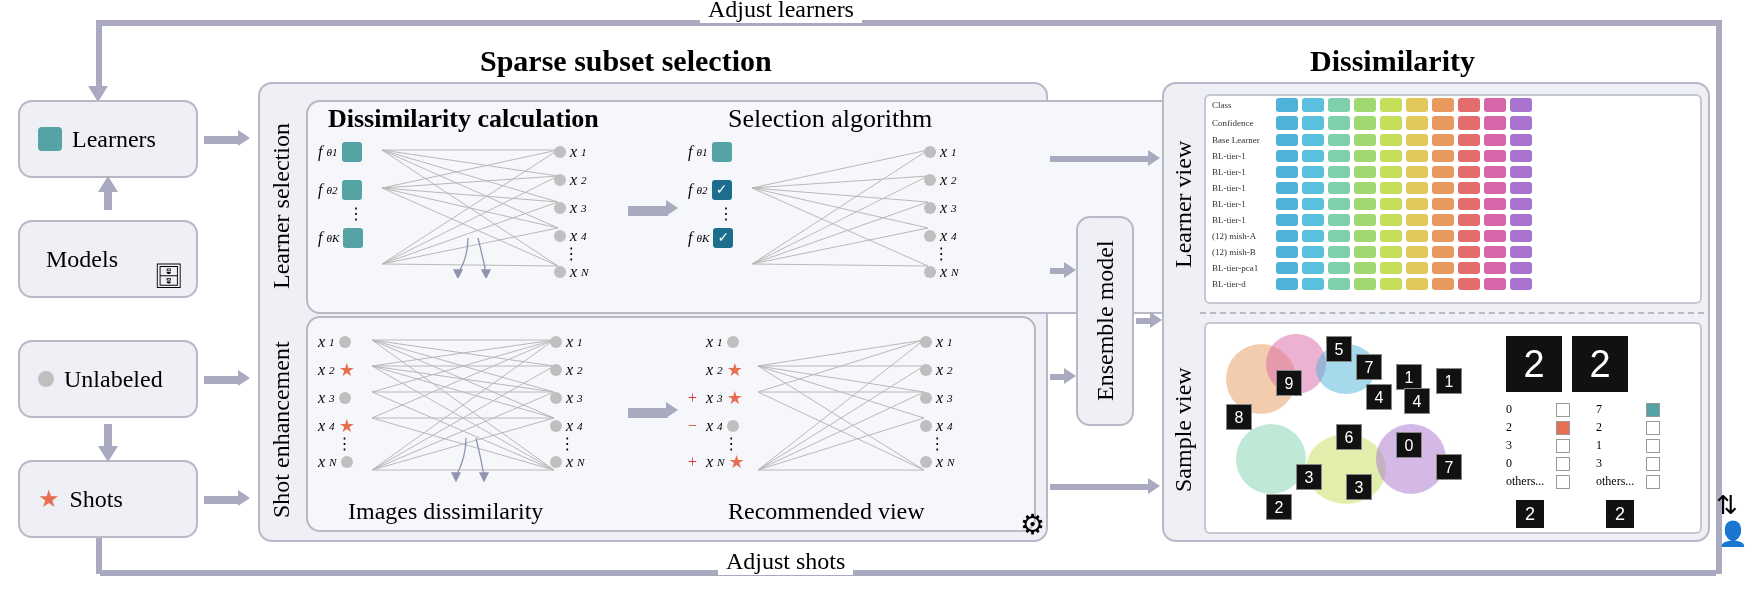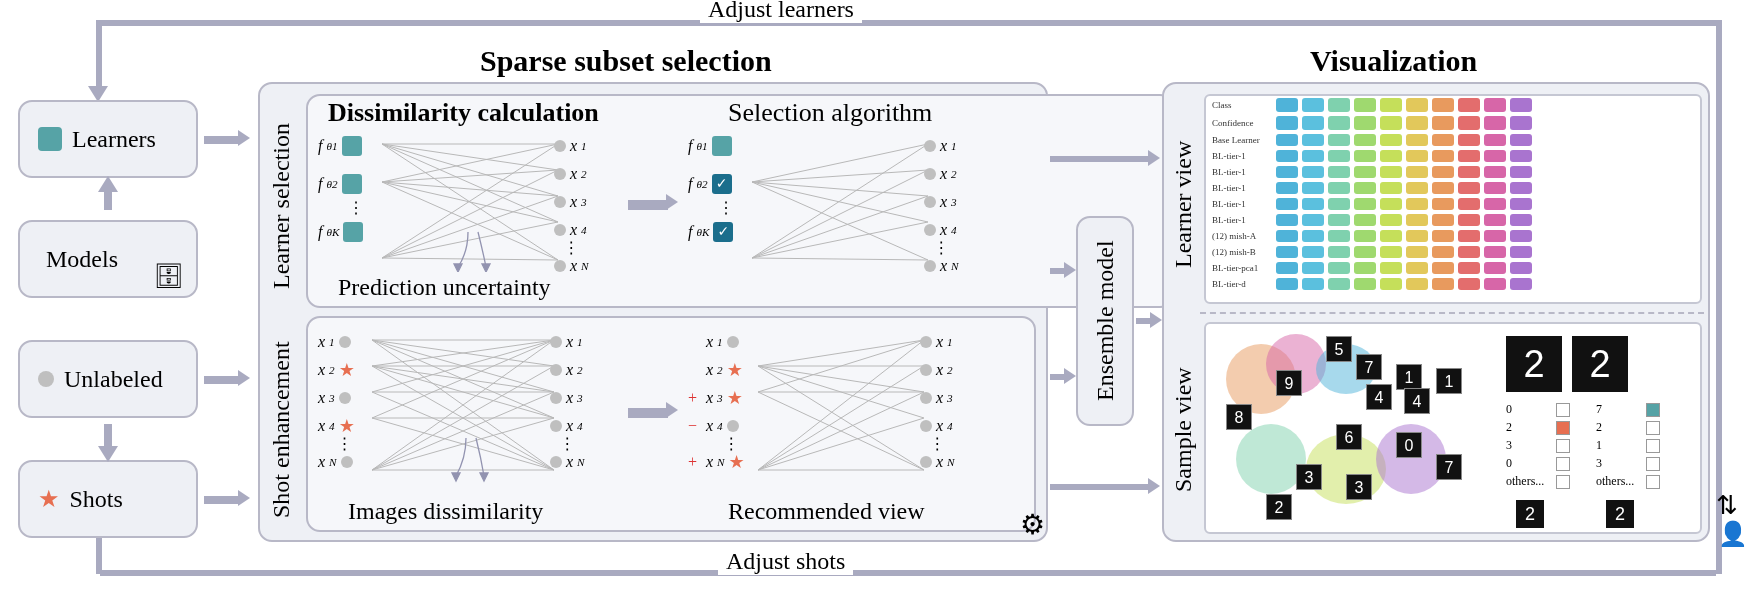--- a/index.html
+++ b/index.html
@@ -95,21 +95,21 @@
 
 <div class="thin-arrow" style="left:204px; top:136px; width:36px; height:8px;"></div>
 <div class="thin-arrow" style="left:204px; top:376px; width:36px; height:8px;"></div>
 <div class="thin-arrow" style="left:204px; top:496px; width:36px; height:8px;"></div>
 
 <div class="title" style="position:absolute; left:480px; top:44px;">Sparse subset selection</div>
 <div class="box" style="left:258px; top:82px; width:790px; height:460px;">
   <div class="vlabel" style="position:absolute; left:8px; top:22px; height:200px;">Learner selection</div>
   <div class="vlabel" style="position:absolute; left:8px; top:246px; height:200px;">Shot enhancement</div>
 
-  <div class="box" style="left:46px; top:10px; width:868px; height:214px; background:#f6f7fa;">
+  <div class="box" style="left:46px; top:16px; width:868px; height:214px; background:#f6f7fa;">
     <div class="label-lg" style="position:absolute; left:20px; top:2px; font-weight:bold;">Dissimilarity calculation</div>
     <div class="label-lg" style="position:absolute; left:420px; top:2px; font-weight:normal;">Selection algorithm</div>
 
     <div class="bip" style="left:10px; top:36px; width:300px; height:140px;">
       <svg width="300" height="140">
           <g stroke="#b8b8b8" stroke-width="1">
         <line x1="64" y1="12" x2="240" y2="12"></line>
             <line x1="64" y1="12" x2="240" y2="38"></line>
             <line x1="64" y1="12" x2="240" y2="64"></line>
             <line x1="64" y1="12" x2="240" y2="90"></line>
@@ -172,21 +172,20 @@
             <span class="math sub">4</span>
           </div>
         <div class="vdots">⋮</div>
         <div class="node">
             <div class="dot"></div>
             <span class="math">x</span>
             <span class="math sub">N</span>
           </div>
       </div>
     </div>
-    <div class="label" style="position:absolute; left:30px; top:178px;">Prediction uncertainty</div>
 
     <div class="thin-arrow" style="left:320px; top:104px; width:40px; height:10px;"></div>
 
     <div class="bip" style="left:380px; top:36px; width:300px; height:140px;">
       <svg width="300" height="140">
           <g stroke="#b8b8b8" stroke-width="1">
         <line x1="64" y1="50" x2="240" y2="12"></line>
             <line x1="64" y1="50" x2="240" y2="38"></line>
             <line x1="64" y1="50" x2="240" y2="64"></line>
             <line x1="64" y1="50" x2="240" y2="90"></line>
@@ -430,21 +429,21 @@
 <div class="box" style="left:1076px; top:216px; width:58px; height:210px; display:flex; align-items:center; justify-content:center;">
   <div class="vlabel" style="height:180px;">Ensemble model</div>
 </div>
 
 <div class="thin-arrow" style="left:1050px; top:156px; width:100px; height:6px;"></div>
 <div class="thin-arrow" style="left:1050px; top:268px; width:16px; height:6px;"></div>
 <div class="thin-arrow" style="left:1050px; top:374px; width:16px; height:6px;"></div>
 <div class="thin-arrow" style="left:1050px; top:484px; width:100px; height:6px;"></div>
 <div class="thin-arrow" style="left:1136px; top:318px; width:16px; height:6px;"></div>
 
-<div class="title" style="position:absolute; left:1310px; top:44px;">Visualization</div>
+<div class="title" style="position:absolute; left:1310px; top:44px;">Dissimilarity</div>
 <div class="box" style="left:1162px; top:82px; width:548px; height:460px;">
   <div class="vlabel" style="position:absolute; left:6px; top:30px; height:180px;">Learner view</div>
   <div class="vlabel" style="position:absolute; left:6px; top:256px; height:180px;">Sample view</div>
   <div style="position:absolute; left:36px; top:228px; width:504px; border-top:2px dashed #b8b8c7;"></div>
 
   <div class="viz-thumb" style="left:40px; top:10px; width:498px; height:210px;">
     <div id="lv-rows">
         <div class="row">
           <div class="rowlabel">Class</div>
           <div class="chip c0" style="height: 14px;"></div>

